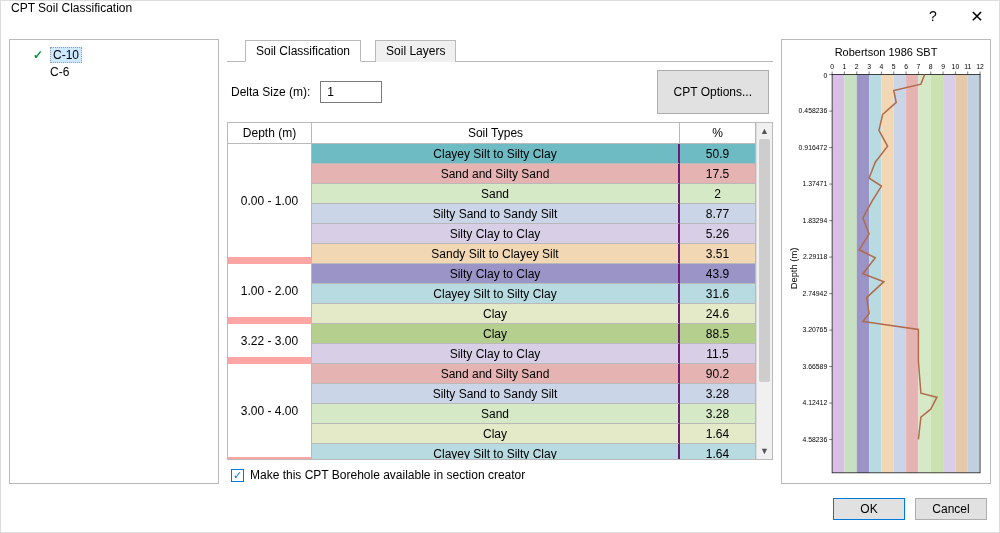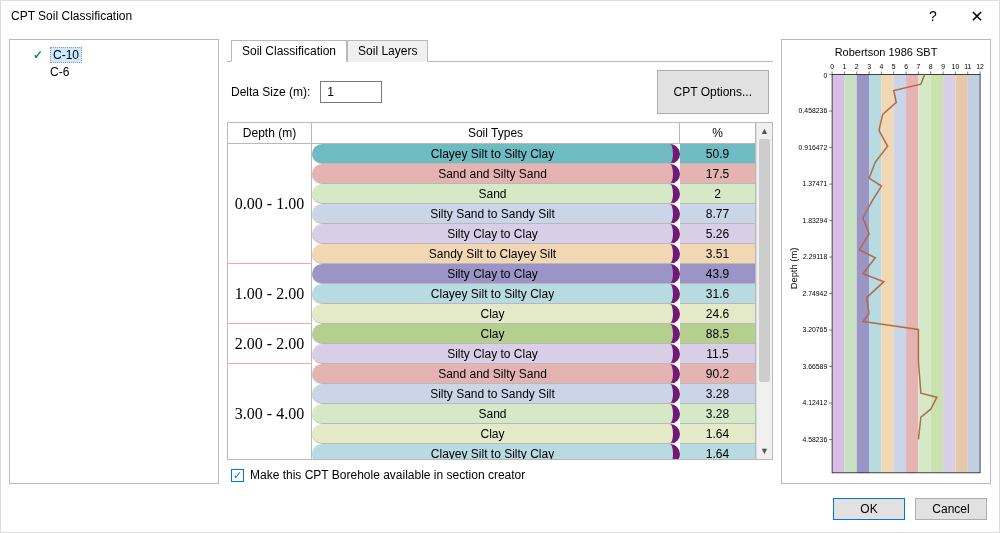--- a/index.html
+++ b/index.html
@@ -14,21 +14,21 @@
     width: 1000px;
     height: 533px;
     background: #fff;
     display: flex;
     flex-direction: column;
     border: 1px solid #ddd;
   }
   .titlebar {
     height: 30px;
     display: flex;
-    align-items: center;
+    align-items: flex-start;
     padding: 0 0 0 10px;
     background: #fff;
   }
   .titlebar .title { flex: 1; font-size: 12px; }
   .titlebar .tbtn {
     width: 44px; height: 30px;
     display: flex; align-items: center; justify-content: center;
     font-size: 14px; font-family: sans-serif;
   }
   .titlebar .tbtn.close { font-size: 16px; }
@@ -80,20 +80,21 @@
     padding-left: 4px;
   }
   .tab {
     padding: 3px 10px;
     border: 1px solid #b9b9b9;
     border-bottom: none;
     background: #f0f0f0;
     position: relative;
     top: 1px;
     margin-right: 0px;
+    margin-left: 14px;
   }
   .tab.active {
     background: #fff;
     border-bottom: 1px solid #fff;
   }
   .control-row {
     display: flex;
     align-items: center;
     gap: 10px;
     padding: 2px 4px;
@@ -148,40 +149,38 @@
   .grid-rows {
     flex: 1;
     overflow: hidden;
   }
   .depth-group {
     display: flex;
   }
   .depth-cell {
     width: 84px;
     border-right: 1px solid #b9b9b9;
-    border-bottom: 1px solid #fca5a5;
-    display: flex; align-items: center; justify-content: center;
-    font-size: 16px;
-    font-family: Liberation Serif, serif;
+    border-bottom: 7px solid #fca5a5;
+    display: flex; align-items: center; justify-content: center;
+    font-size: 12px;
   }
   .rows-col {
     flex: 1;
     display: flex; flex-direction: column;
   }
   .soil-row {
     display: flex;
     height: 20px;
   }
   .soil-cell {
     flex: 1;
-    border-right: 7px solid #701a75;
+    border-right: 2px solid #701a75;
     border-bottom: 1px solid #b9b9b9;
     display: flex; align-items: center; justify-content: center;
     font-size: 12px;
-    border-radius: 10px;
   }
   .pct-cell {
     width: 76px;
     border-right: 1px solid #b9b9b9;
     border-bottom: 1px solid #b9b9b9;
     display: flex; align-items: center; justify-content: center;
     font-size: 12px;
   }
   .scrollbar {
     width: 16px;
@@ -318,21 +317,21 @@
                     <div class="soil-cell" style="background: rgb(183, 219, 224);">Clayey Silt to Silty Clay</div>
                     <div class="pct-cell" style="background: rgb(183, 219, 224);">31.6</div>
                   </div>
                   <div class="soil-row">
                     <div class="soil-cell" style="background: rgb(228, 233, 200);">Clay</div>
                     <div class="pct-cell" style="background: rgb(228, 233, 200);">24.6</div>
                   </div>
                 </div>
               </div>
               <div class="depth-group">
-                <div class="depth-cell">2.00 - 2.00</div>
+                <div class="depth-cell">3.22 - 3.00</div>
                 <div class="rows-col">
                   <div class="soil-row">
                     <div class="soil-cell" style="background: rgb(181, 207, 143);">Clay</div>
                     <div class="pct-cell" style="background: rgb(181, 207, 143);">88.5</div>
                   </div>
                   <div class="soil-row">
                     <div class="soil-cell" style="background: rgb(216, 207, 230);">Silty Clay to Clay</div>
                     <div class="pct-cell" style="background: rgb(216, 207, 230);">11.5</div>
                   </div>
                 </div>

